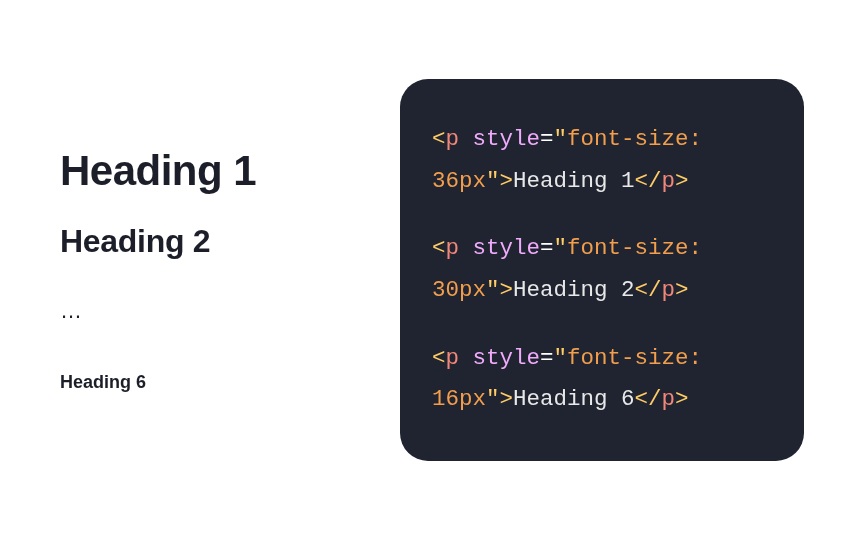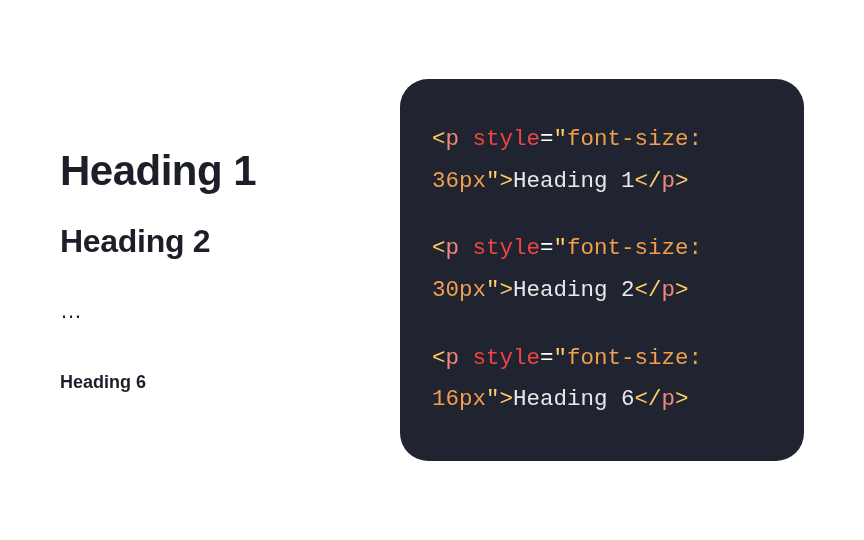--- a/index.html
+++ b/index.html
@@ -53,21 +53,21 @@
     color: #e8e8e8;
     overflow: hidden;
   }
   .code-line {
     white-space: normal;
     margin-bottom: 26px;
   }
   .code-line:last-child { margin-bottom: 0; }
   .tok-bracket { color: #ffcc66; }
   .tok-tag     { color: #f28779; }
-  .tok-attr    { color: #ef4444; }
+  .tok-attr    { color: #f0abfc; }
   .tok-eq      { color: #ffffff; }
   .tok-str     { color: #f29e4c; }
   .tok-text    { color: #e8e8e8; }
 </style>
 </head>
 <body>
 
 <div class="left-col">
   <div class="h1">Heading 1</div>
   <div class="h2">Heading 2</div>

